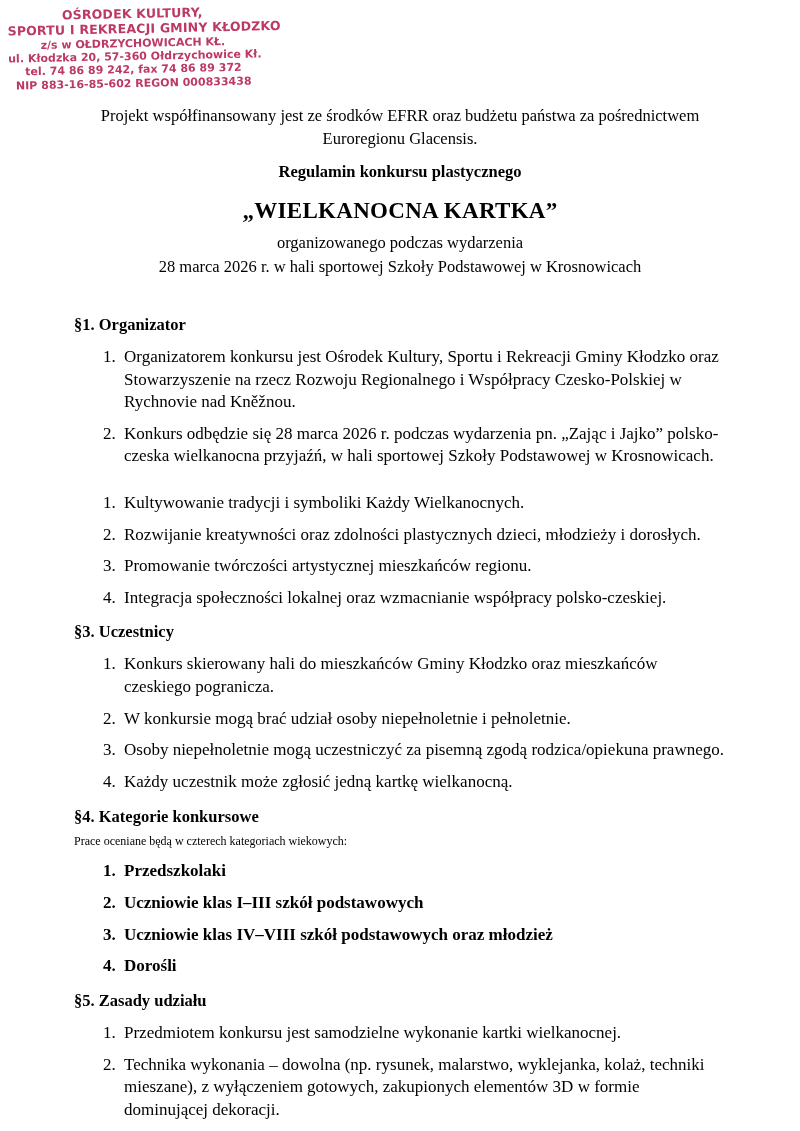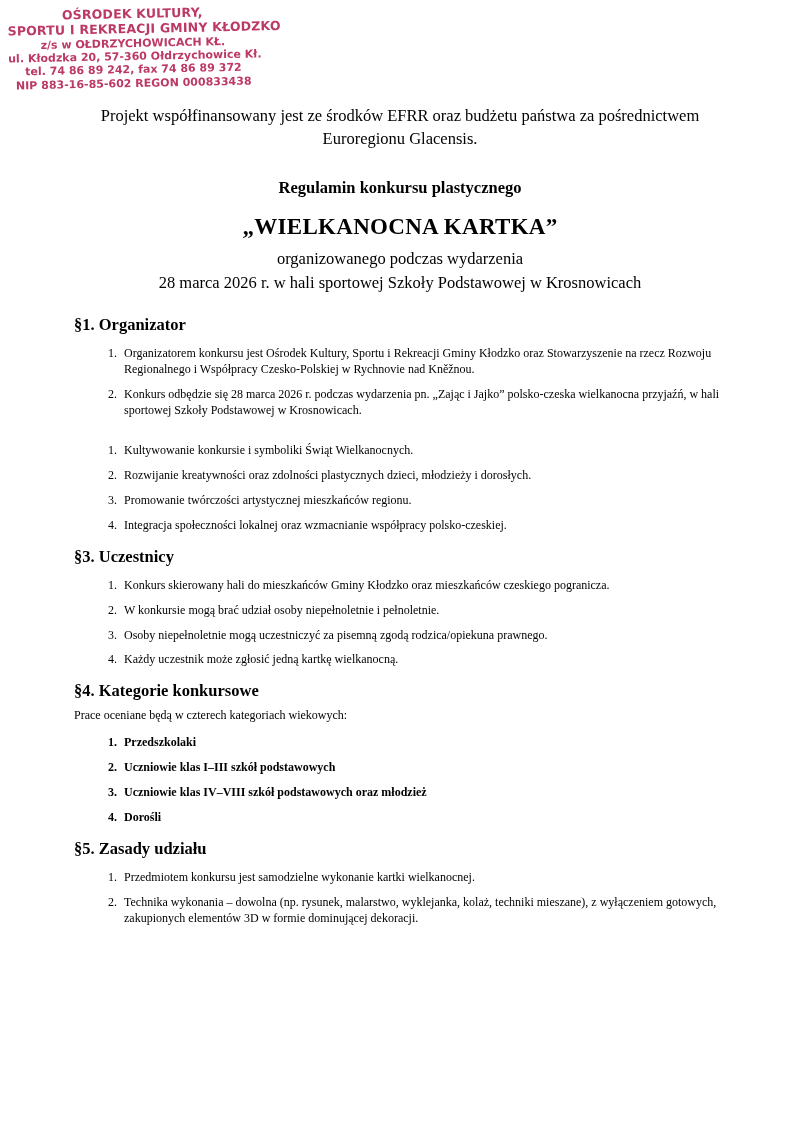--- a/index.html
+++ b/index.html
@@ -54,21 +54,21 @@
     top: 104px;
     left: 74px;
     width: 652px;
     text-align: center;
     font-size: 16.5px;
     line-height: 1.42;
   }
 
   .title-block {
     position: absolute;
-    top: 176px;
+    top: 160px;
     left: 74px;
     width: 652px;
     text-align: center;
     font-size: 16.5px;
     line-height: 1.45;
   }
   .title-block .t-bold { font-weight: bold; }
   .title-block .t-main {
     font-weight: bold;
     font-size: 23px;
@@ -88,21 +88,21 @@
     font-size: 16.5px;
     font-weight: bold;
     margin: 0 0 7px 0;
     padding: 0;
   }
   .section-gap { height: 13px; }
 
   ol.list {
     margin: 11px 0 0 0;
     padding-left: 46px;
-    font-size: 12px;
+    font-size: 17px;
     line-height: 1.33;
   }
   ol.list > li {
     margin-bottom: 9px;
     padding-left: 4px;
   }
   ol.list > li:last-child { margin-bottom: 0; }
   ol.list.bold > li { font-weight: bold; }
 
   p.plain {
@@ -139,21 +139,21 @@
   <div class="content">
 
     <h2 class="section">§1. Organizator</h2>
     <ol class="list">
       <li>Organizatorem konkursu jest Ośrodek Kultury, Sportu i Rekreacji Gminy Kłodzko oraz Stowarzyszenie na rzecz Rozwoju Regionalnego i Współpracy Czesko-Polskiej w Rychnovie nad Kněžnou.</li>
       <li>Konkurs odbędzie się 28 marca 2026 r. podczas wydarzenia pn. „Zając i Jajko” polsko-czeska wielkanocna przyjaźń, w hali sportowej Szkoły Podstawowej w Krosnowicach.</li>
     </ol>
     <div class="section-gap"></div>
 
     <ol class="list">
-      <li>Kultywowanie konkursie i symboliki Świąt Wielkanocnych.</li>
+      <li>Kultywowanie tradycji i symboliki Każdy Wielkanocnych.</li>
       <li>Rozwijanie kreatywności oraz zdolności plastycznych dzieci, młodzieży i dorosłych.</li>
       <li>Promowanie twórczości artystycznej mieszkańców regionu.</li>
       <li>Integracja społeczności lokalnej oraz wzmacnianie współpracy polsko-czeskiej.</li>
     </ol>
     <div class="section-gap"></div>
 
     <h2 class="section">§3. Uczestnicy</h2>
     <ol class="list">
       <li>Konkurs skierowany hali do mieszkańców Gminy Kłodzko oraz mieszkańców czeskiego pogranicza.</li>
       <li>W konkursie mogą brać udział osoby niepełnoletnie i pełnoletnie.</li>

